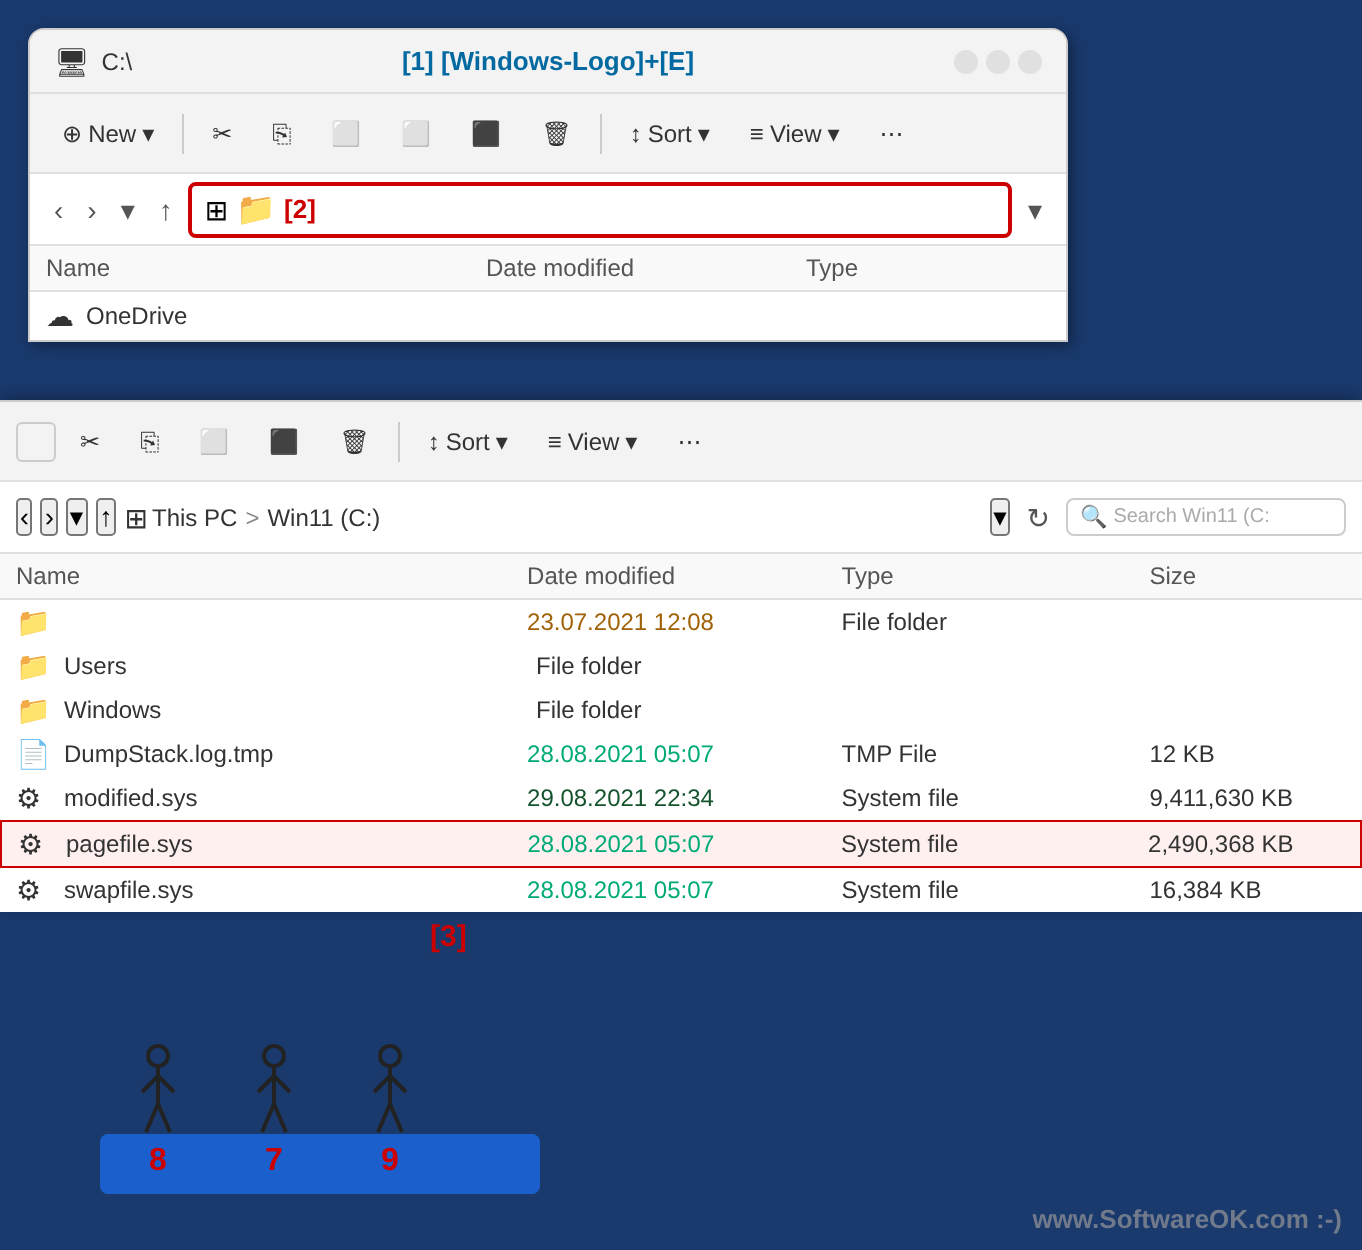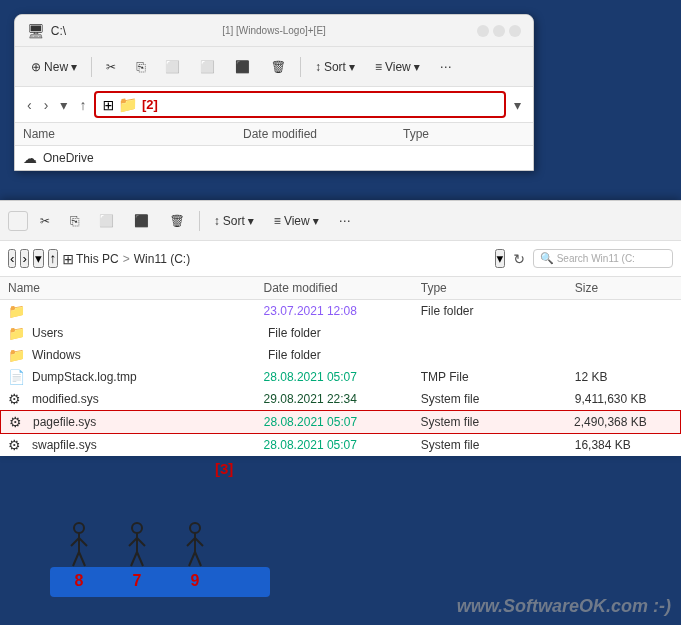--- a/index.html
+++ b/index.html
@@ -35,23 +35,23 @@
       height: 32px;
     }
     .title-bar .title-left {
       display: flex;
       align-items: center;
       gap: 6px;
       font-size: 12px;
       color: #333;
     }
     .title-bar .title-center {
-      font-size: 10px;
-      font-weight: normal;
-      color: #737373;
+      font-size: 13px;
+      font-weight: bold;
+      color: #0369a1;
       position: absolute;
       left: 50%;
       transform: translateX(-50%);
     }
     .window-top .toolbar {
       background: #f3f3f3;
       padding: 4px 8px;
       display: flex;
       align-items: center;
       gap: 4px;
@@ -216,23 +216,22 @@
       border: 1px solid #cc0000;
     }
     .file-row2 .file-icon2 { margin-right: 6px; font-size: 14px; width: 18px; }
 
     
     .watermark {
       position: absolute;
       bottom: 8px;
       right: 10px;
       color: rgba(150,150,150,0.7);
-      font-size: 18px;
+      font-size: 13px;
       font-weight: bold;
-      font-style: italic;
     }
 
     
     .blue-table {
       position: absolute;
       bottom: 28px;
       left: 50px;
       width: 220px;
       height: 30px;
       background: #1a5fcc;
@@ -386,21 +385,21 @@
     <div class="col2-name">Name</div>
     <div class="col2-date">Date modified</div>
     <div class="col2-type">Type</div>
     <div class="col2-size">Size</div>
   </div>
   <div class="file-list2">
   <div class="file-row2">
       <div class="col2-name" style="display:flex;align-items:center;">
         <span class="file-icon2">📁</span>
       </div>
-      <div class="col2-date" style="color:#8b5cf6">23.07.2021 12:08</div>
+      <div class="col2-date" style="color:#a16207">23.07.2021 12:08</div>
       <div class="col2-type">File folder</div>
       <div class="col2-size"></div>
     </div>
       <div class="file-row2">
       <div class="col2-name" style="display:flex;align-items:center;">
         <span class="file-icon2">📁</span>
         <span>Users</span>
       </div>
       <div class="col2-type">File folder</div>
       <div class="col2-size"></div>

